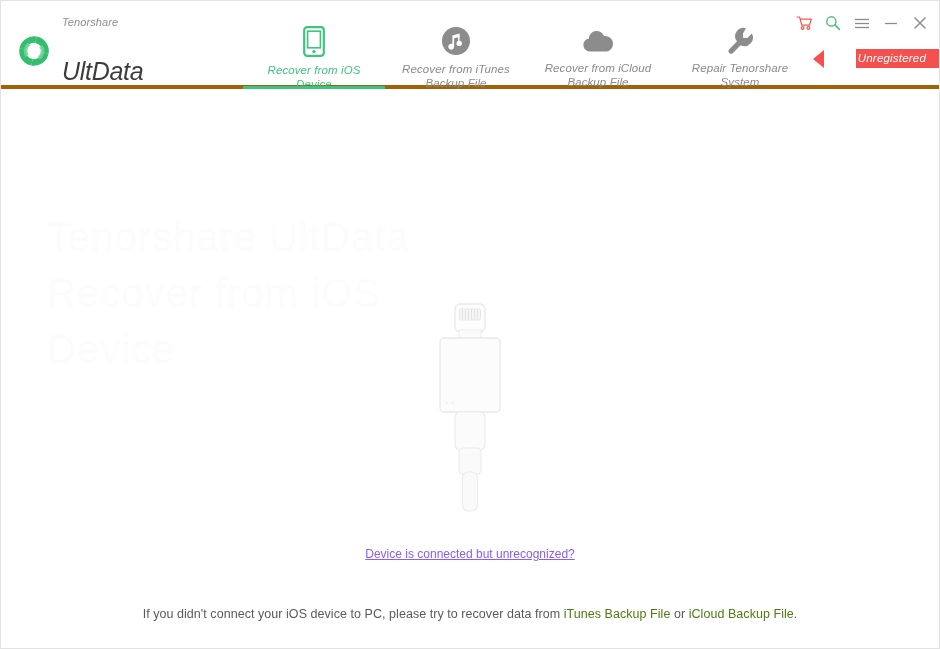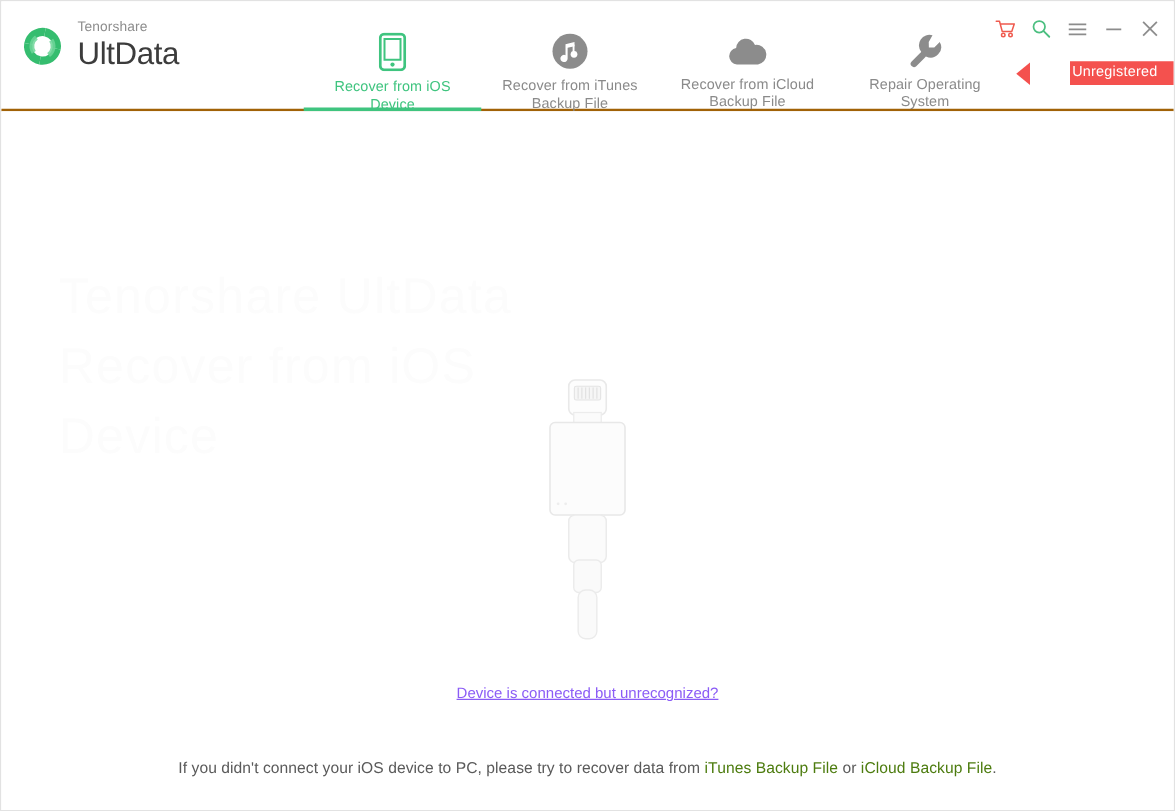--- a/index.html
+++ b/index.html
@@ -16,21 +16,22 @@
     background: #ffffff;
     border: 1px solid #e2e2e2;
     overflow: hidden;
   }
 
   
   .header {
     position: relative;
     height: 88px;
     background: #ffffff;
-    border-bottom: 2px solid #a16207;
+    border-bottom: 4px solid #a16207;
+    font-style: italic;
   }
 
   
   .brand {
     position: absolute;
     left: 14px; top: 16px;
     display: flex;
     align-items: center;
     gap: 9px;
   }
@@ -40,20 +41,21 @@
     font-size: 11px;
     color: #8d8d8d;
     letter-spacing: .1px;
     margin-bottom: 3px;
   }
   .brand-name {
     font-size: 25px;
     color: #3c3c3c;
     letter-spacing: -.3px;
     line-height: 1.02;
+    margin-top: 28px;
   }
 
   
   .nav {
     position: absolute;
     left: 242px; top: 0;
     height: 88px;
     display: flex;
   }
   .tab {
@@ -268,21 +270,21 @@
 Backup File</span>
         <span class="tab-underline"></span>
       </div>
 
       <div class="tab">
         <span class="tab-icon">
           <svg width="28" height="29" viewBox="0 0 28 29">
             <path d="M20.0 2.2 a8.4 8.4 0 0 0 -9.0 13.3 l-1.1 1.1 l-6.6 6.6 a2.6 2.6 0 0 0 3.7 3.7 l6.6 -6.6 l1.1 -1.1 a8.4 8.4 0 0 0 11.1 -11.6 l-4.4 4.4 l-4.3 -0.1 l-0.1 -4.3 Z" fill="#8c8c8c"></path>
           </svg>
         </span>
-        <span class="tab-label">Repair Operating
+        <span class="tab-label">Repair Tenorshare
 System</span>
         <span class="tab-underline"></span>
       </div>
 
     </div>
 
     <div class="win-controls">
 
       <span class="win-btn">
         <svg width="17" height="16" viewBox="0 0 17 16">

